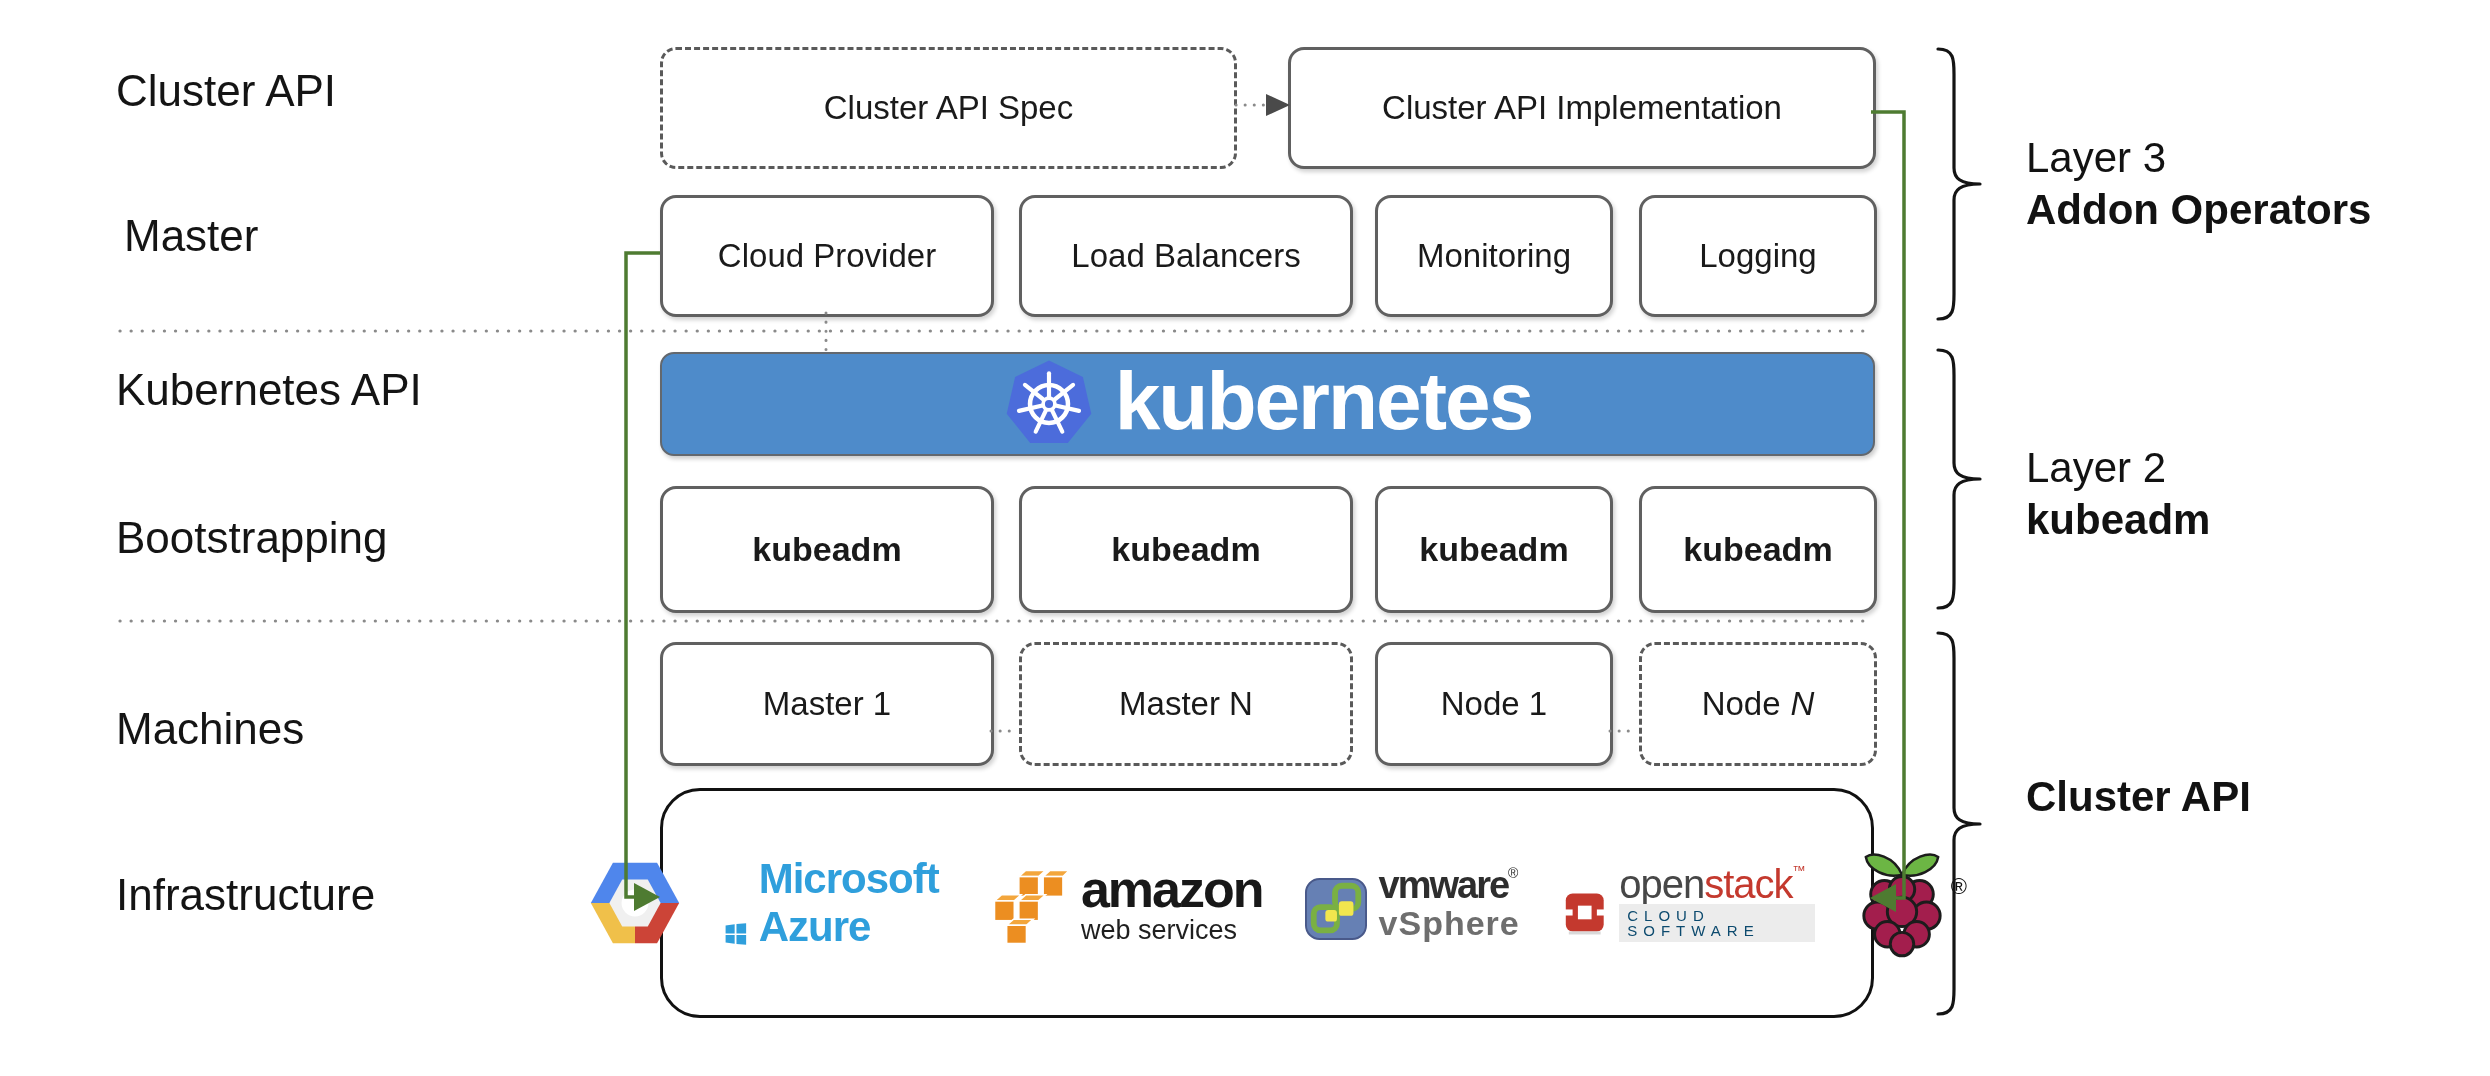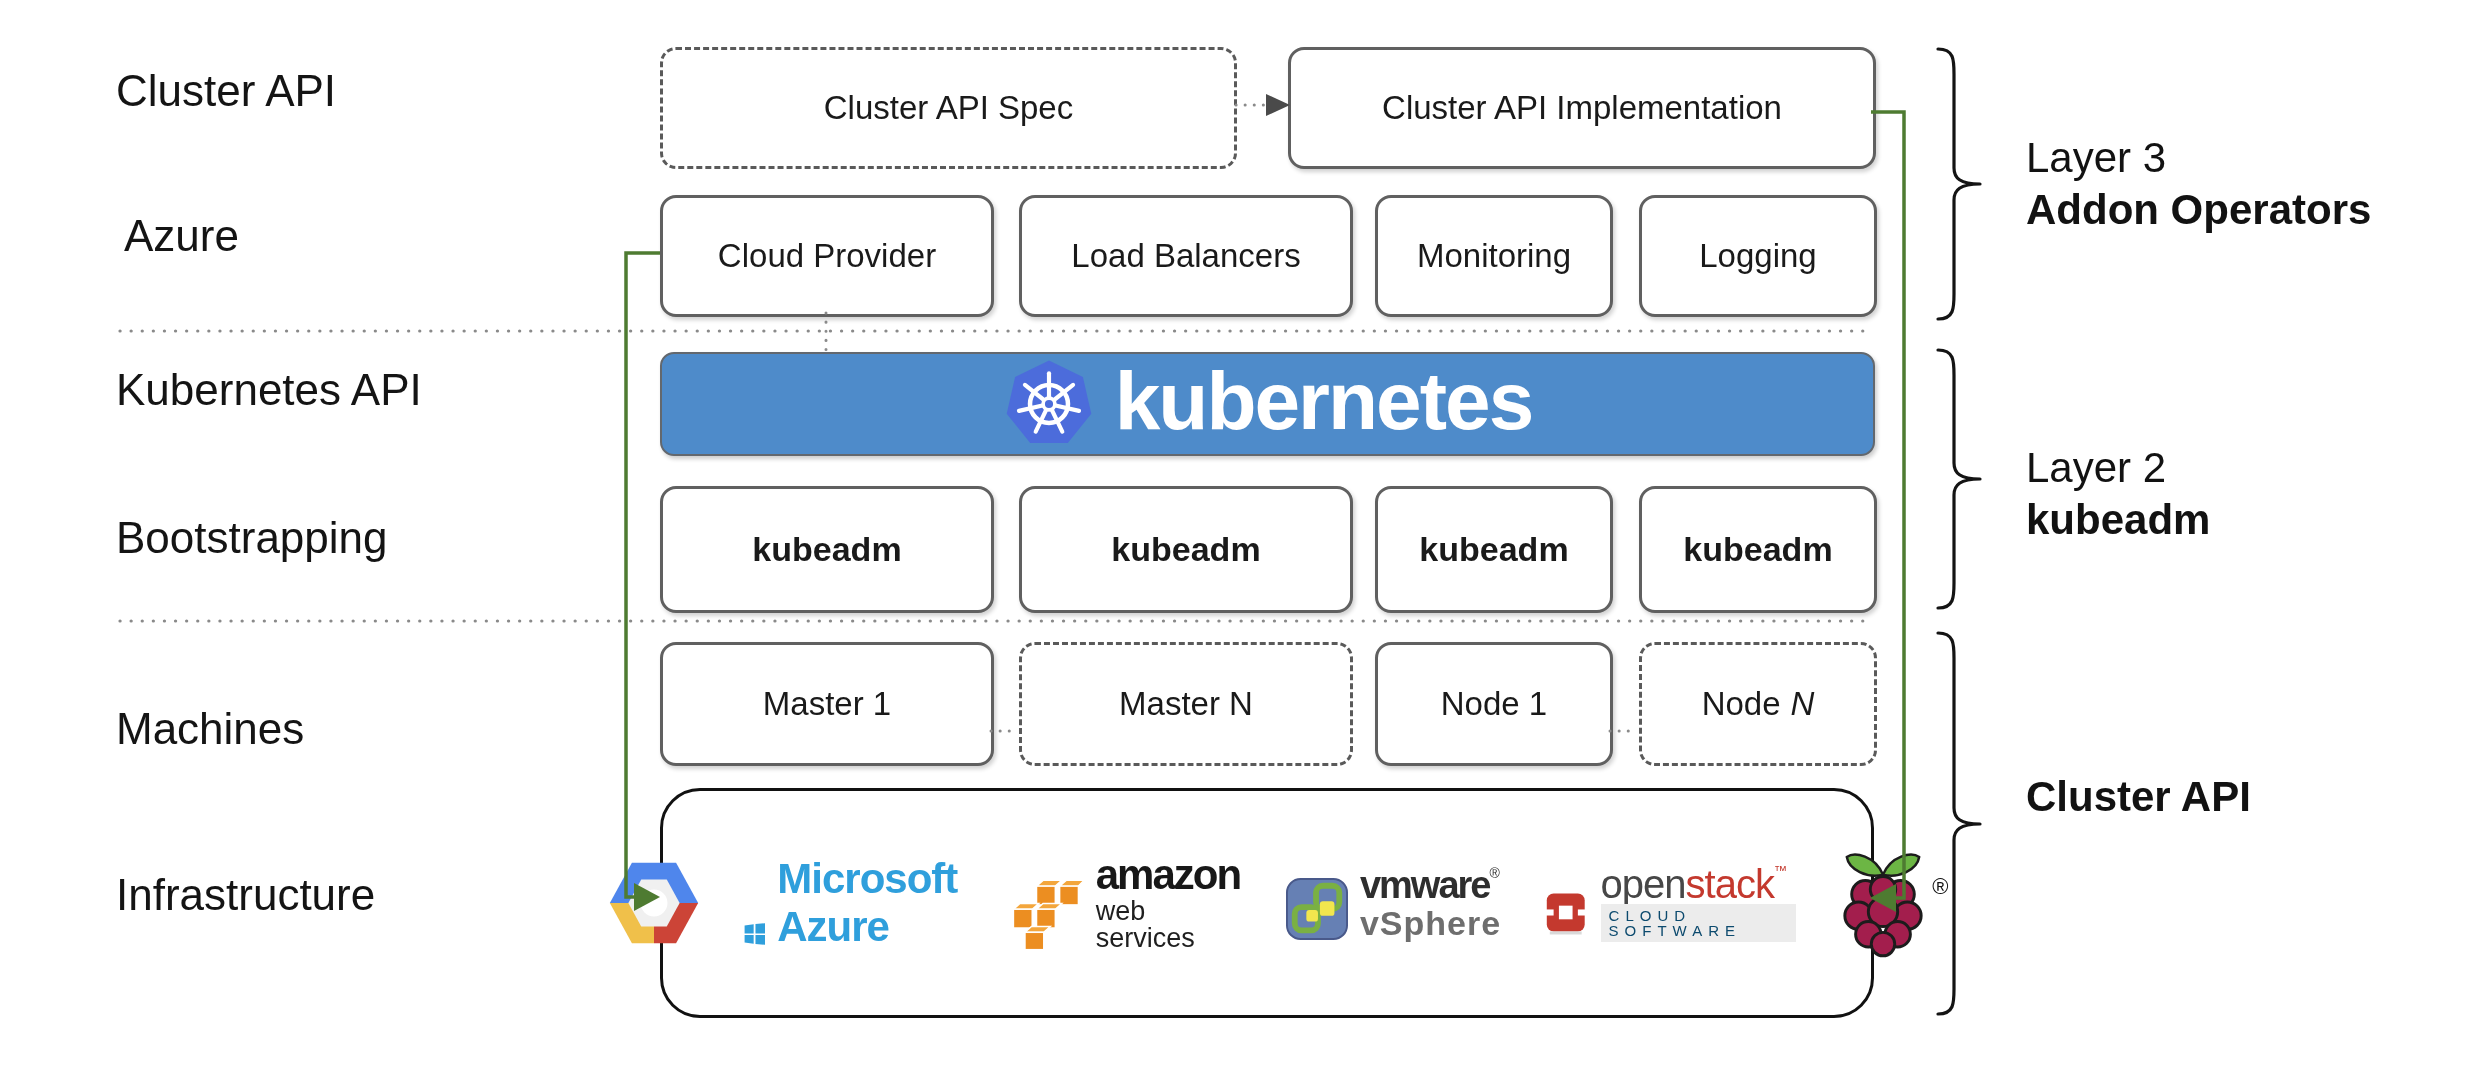--- a/index.html
+++ b/index.html
@@ -37,39 +37,39 @@
   .layer-note{position:absolute;left:2026px;font-size:42px;line-height:52px;color:#121212;white-space:nowrap;}
   .layer-note .l2{font-weight:bold;}
   .bracket{position:absolute;left:1934px;width:56px;}
 
   
   #infra-box{position:absolute;left:660px;top:788px;width:1208px;height:224px;background:#fff;
       border:3.5px solid #111;border-radius:40px;display:flex;align-items:center;justify-content:center;gap:42px;}
   .provider{display:flex;align-items:flex-end;gap:12px;position:relative;}
   .azure-text{color:var(--azure-blue);font-size:42px;font-weight:bold;letter-spacing:-1px;}
   .stack-col{display:flex;flex-direction:column;align-items:flex-start;line-height:1;}
-  .aws-word{font-size:42px;font-weight:bold;color:#181818;letter-spacing:-2px;}
+  .aws-word{font-size:52px;font-weight:bold;color:#181818;letter-spacing:-2px;}
   .aws-sub{font-size:27px;color:#1f1f1f;margin-top:2px;letter-spacing:0px;}
   .vmware-word{font-size:38px;font-weight:bold;color:#2e2e2e;letter-spacing:-2px;}
   .vmware-reg{font-size:14px;vertical-align:top;color:#2e2e2e;}
   .vmware-sub{font-size:34px;color:#6e6e6e;margin-top:2px;letter-spacing:1px;font-weight:bold;}
   .os-word{font-size:40px;letter-spacing:-1px;}
   .os-open{color:#474747;}
   .os-stack{color:var(--openstack-red);}
   .os-tm{font-size:13px;color:var(--openstack-red);vertical-align:top;}
   .os-sub{font-size:15px;color:#0c4a6e;background:#ececec;letter-spacing:6px;padding:4px 8px;}
   .rpi-reg{position:absolute;right:-20px;top:26px;font-size:22px;color:#111;}
 </style>
 </head>
 <body>
 
 <div id="canvas">
 
   <div class="row-label" style="top:65px">Cluster API</div>
-  <div class="row-label" style="top:210px;left:124px">Azure</div>
+  <div class="row-label" style="top:210px;left:124px">Master</div>
   <div class="row-label" style="top:364px">Kubernetes API</div>
   <div class="row-label" style="top:512px">Bootstrapping</div>
   <div class="row-label" style="top:703px">Machines</div>
   <div class="row-label" style="top:869px">Infrastructure</div>
 
   <div class="box dashed" style="left:660px;top:47px;width:571px;height:116px">
     <span>Cluster API Spec</span>
   </div>
   <div class="box" style="left:1288px;top:47px;width:582px;height:116px">
     <span>Cluster API Implementation</span>

